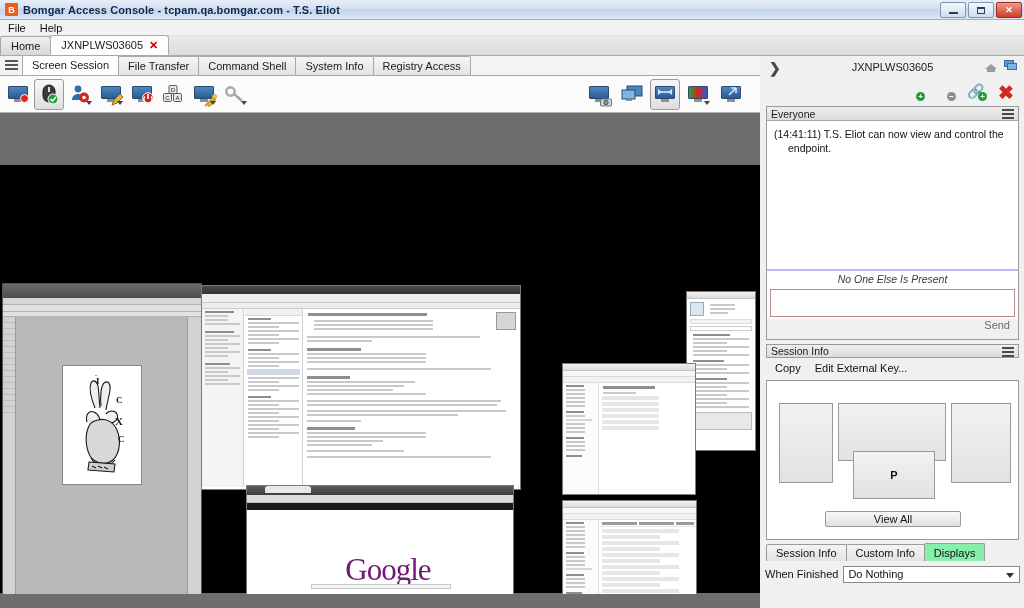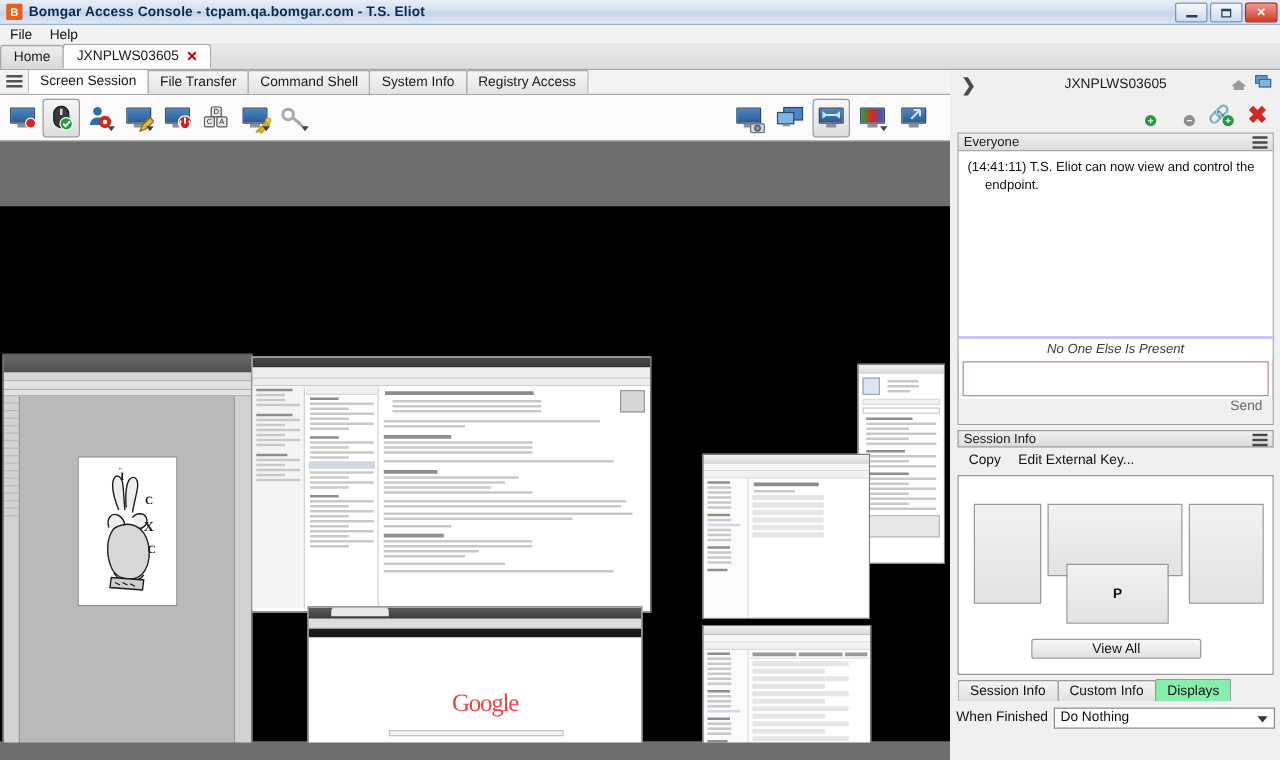--- a/index.html
+++ b/index.html
@@ -137,21 +137,21 @@
   .txtline.sh { width:55%; }
 
   
   #win-chrome { left:246px; top:372px; width:268px; height:170px; }
   .cr-top { height:9px; background: linear-gradient(to bottom,#5c5c5c,#3d3d3d); }
   .cr-bar { height:8px; background:#ddd; border-bottom:1px solid #bbb; }
   .cr-bookmarks { height:7px; background:#1a1a1a; }
   .cr-page { position:relative; height:140px; background:#fff; }
   .g-logo {
     position:absolute; left:16px; right:0; top:42px; text-align:center;
-    font-family:"Liberation Serif", serif; font-size:20px; color:#ef4444; letter-spacing:-1px;
+    font-family:"Liberation Serif", serif; font-size:31px; color:#701a75; letter-spacing:-1px;
   }
   .g-input { position:absolute; left:64px; top:74px; width:140px; height:5px; background:#f4f4f4; border:1px solid #c6c6c6; }
   .g-btns { position:absolute; left:0; right:0; top:85px; display:flex; justify-content:center; gap:8px; }
   .g-btn { font-size:3px; color:#555; background:#f2f2f2; border:1px solid #cfcfcf; padding:2px 5px; border-radius:1px; }
 
   
   #win-explorer1 { left:562px; top:250px; width:134px; height:132px; }
   
   #win-dialog { left:686px; top:178px; width:70px; height:160px; }
   

